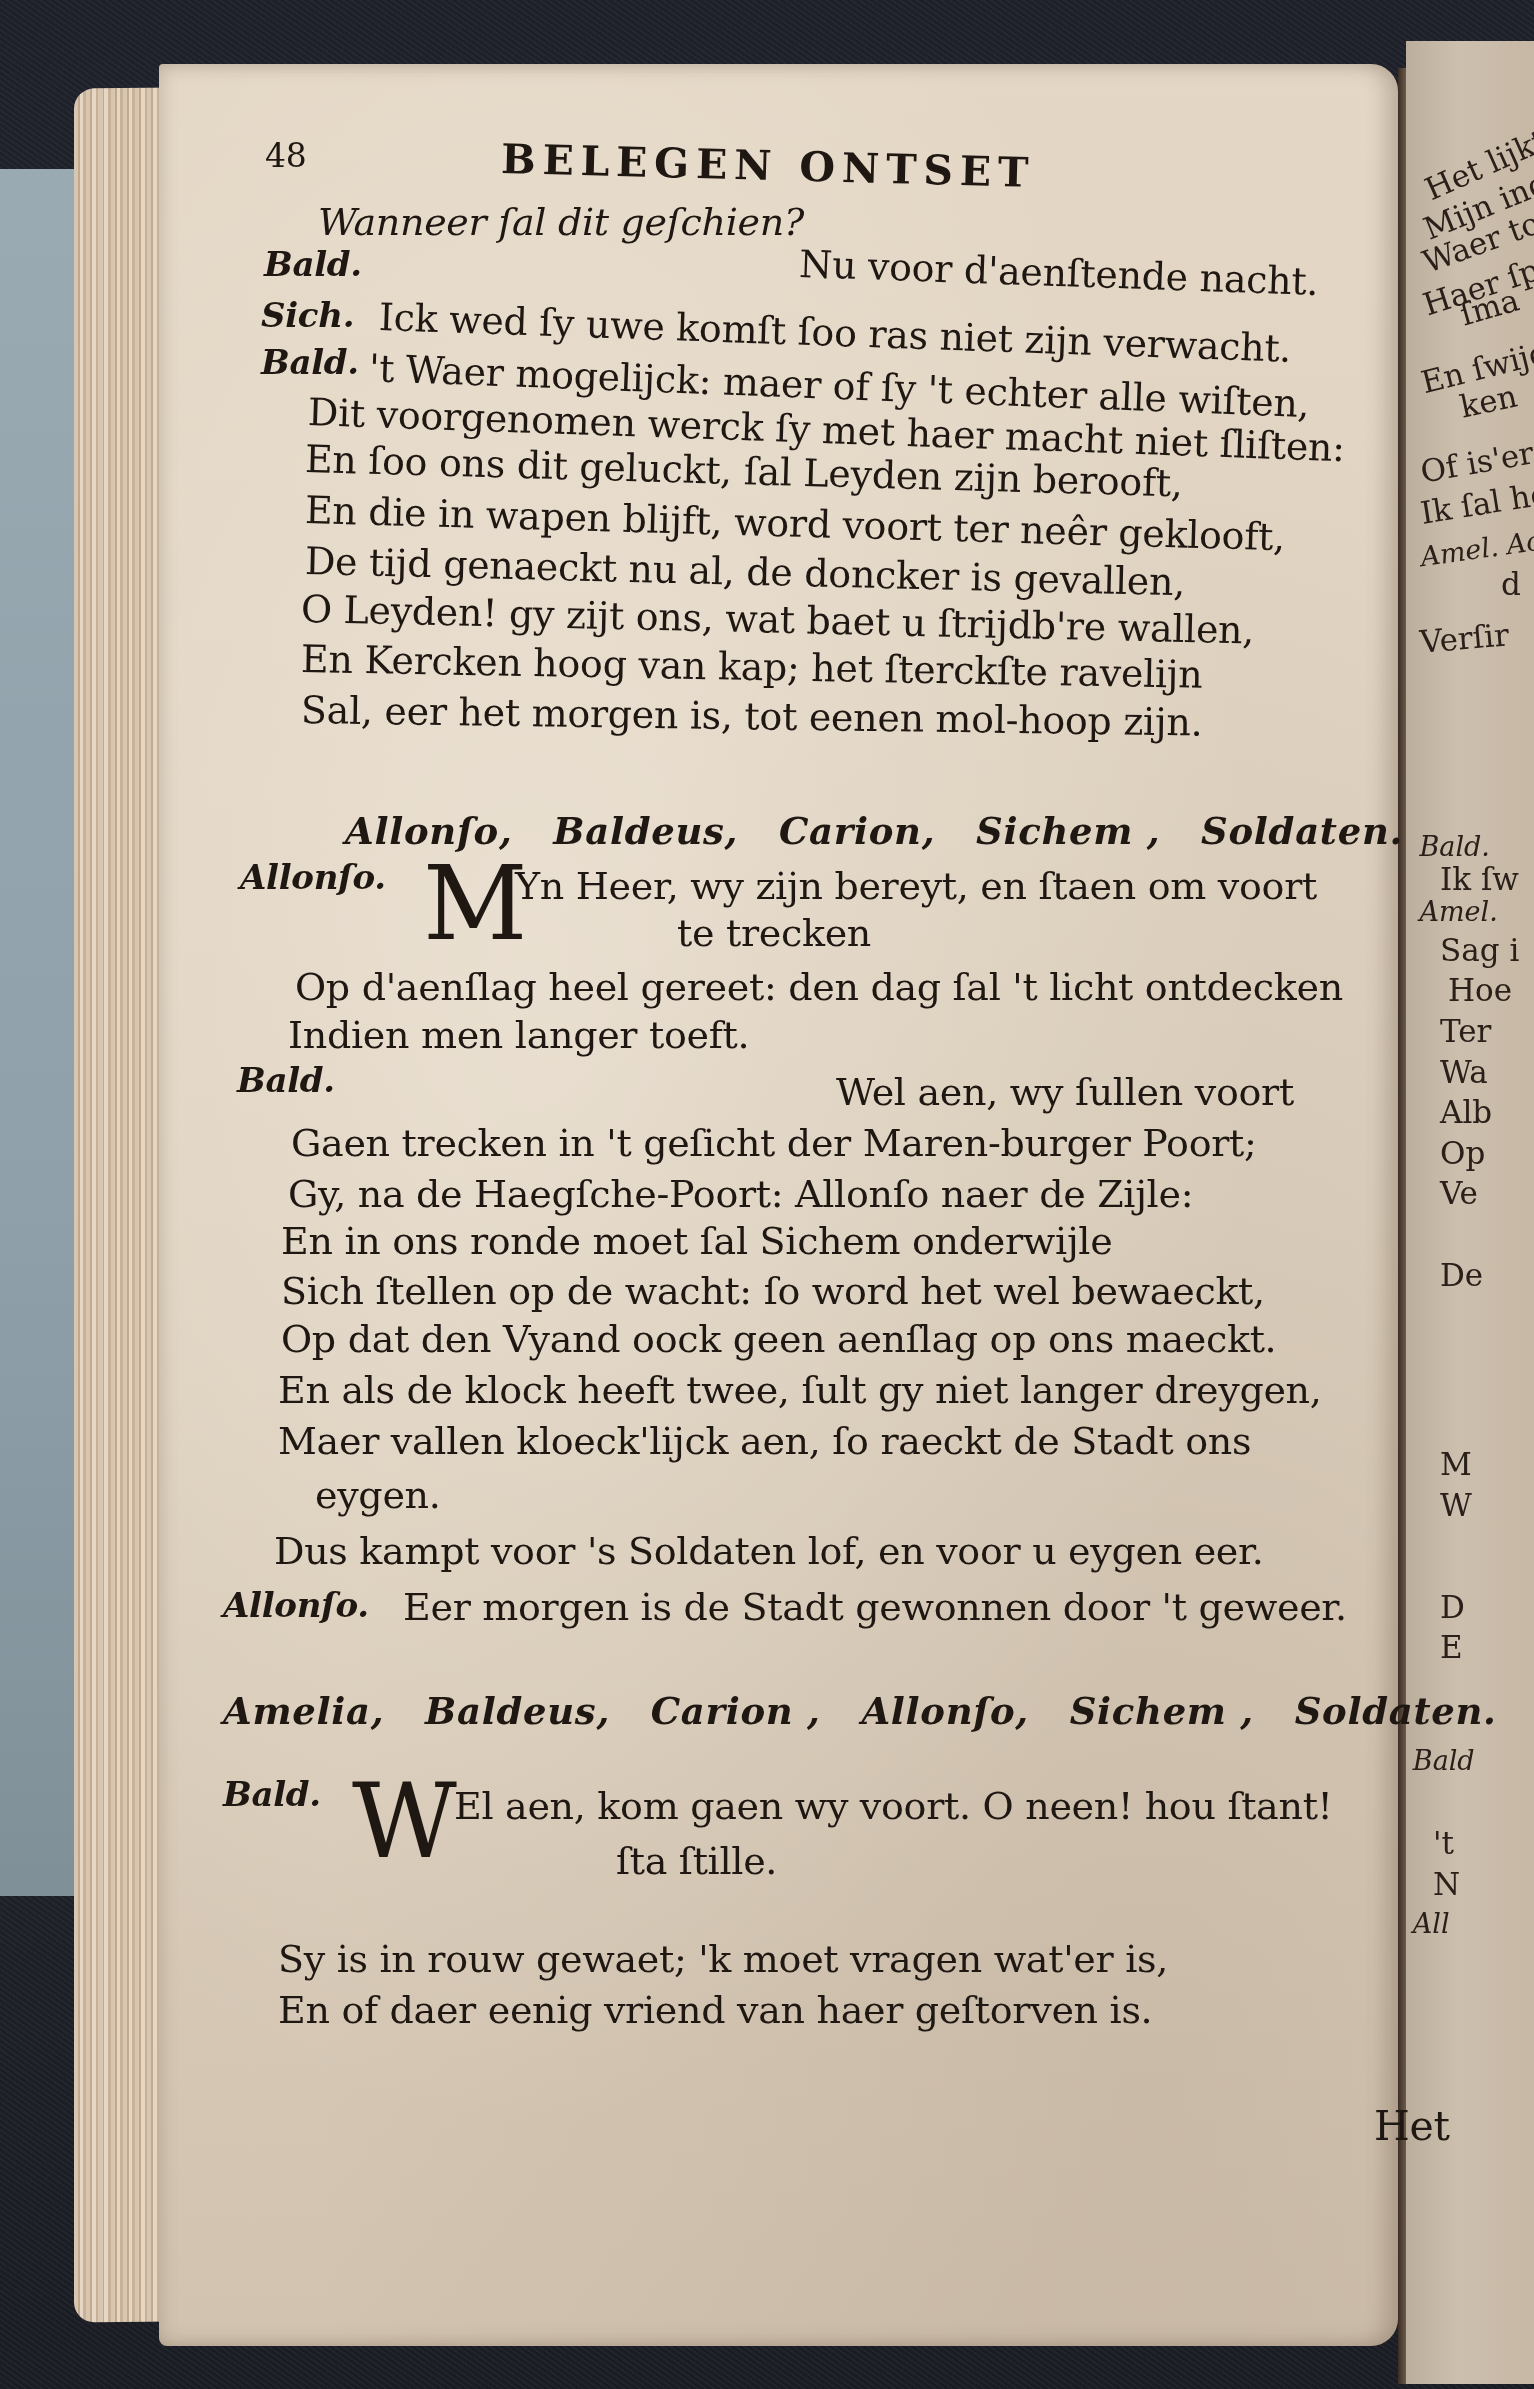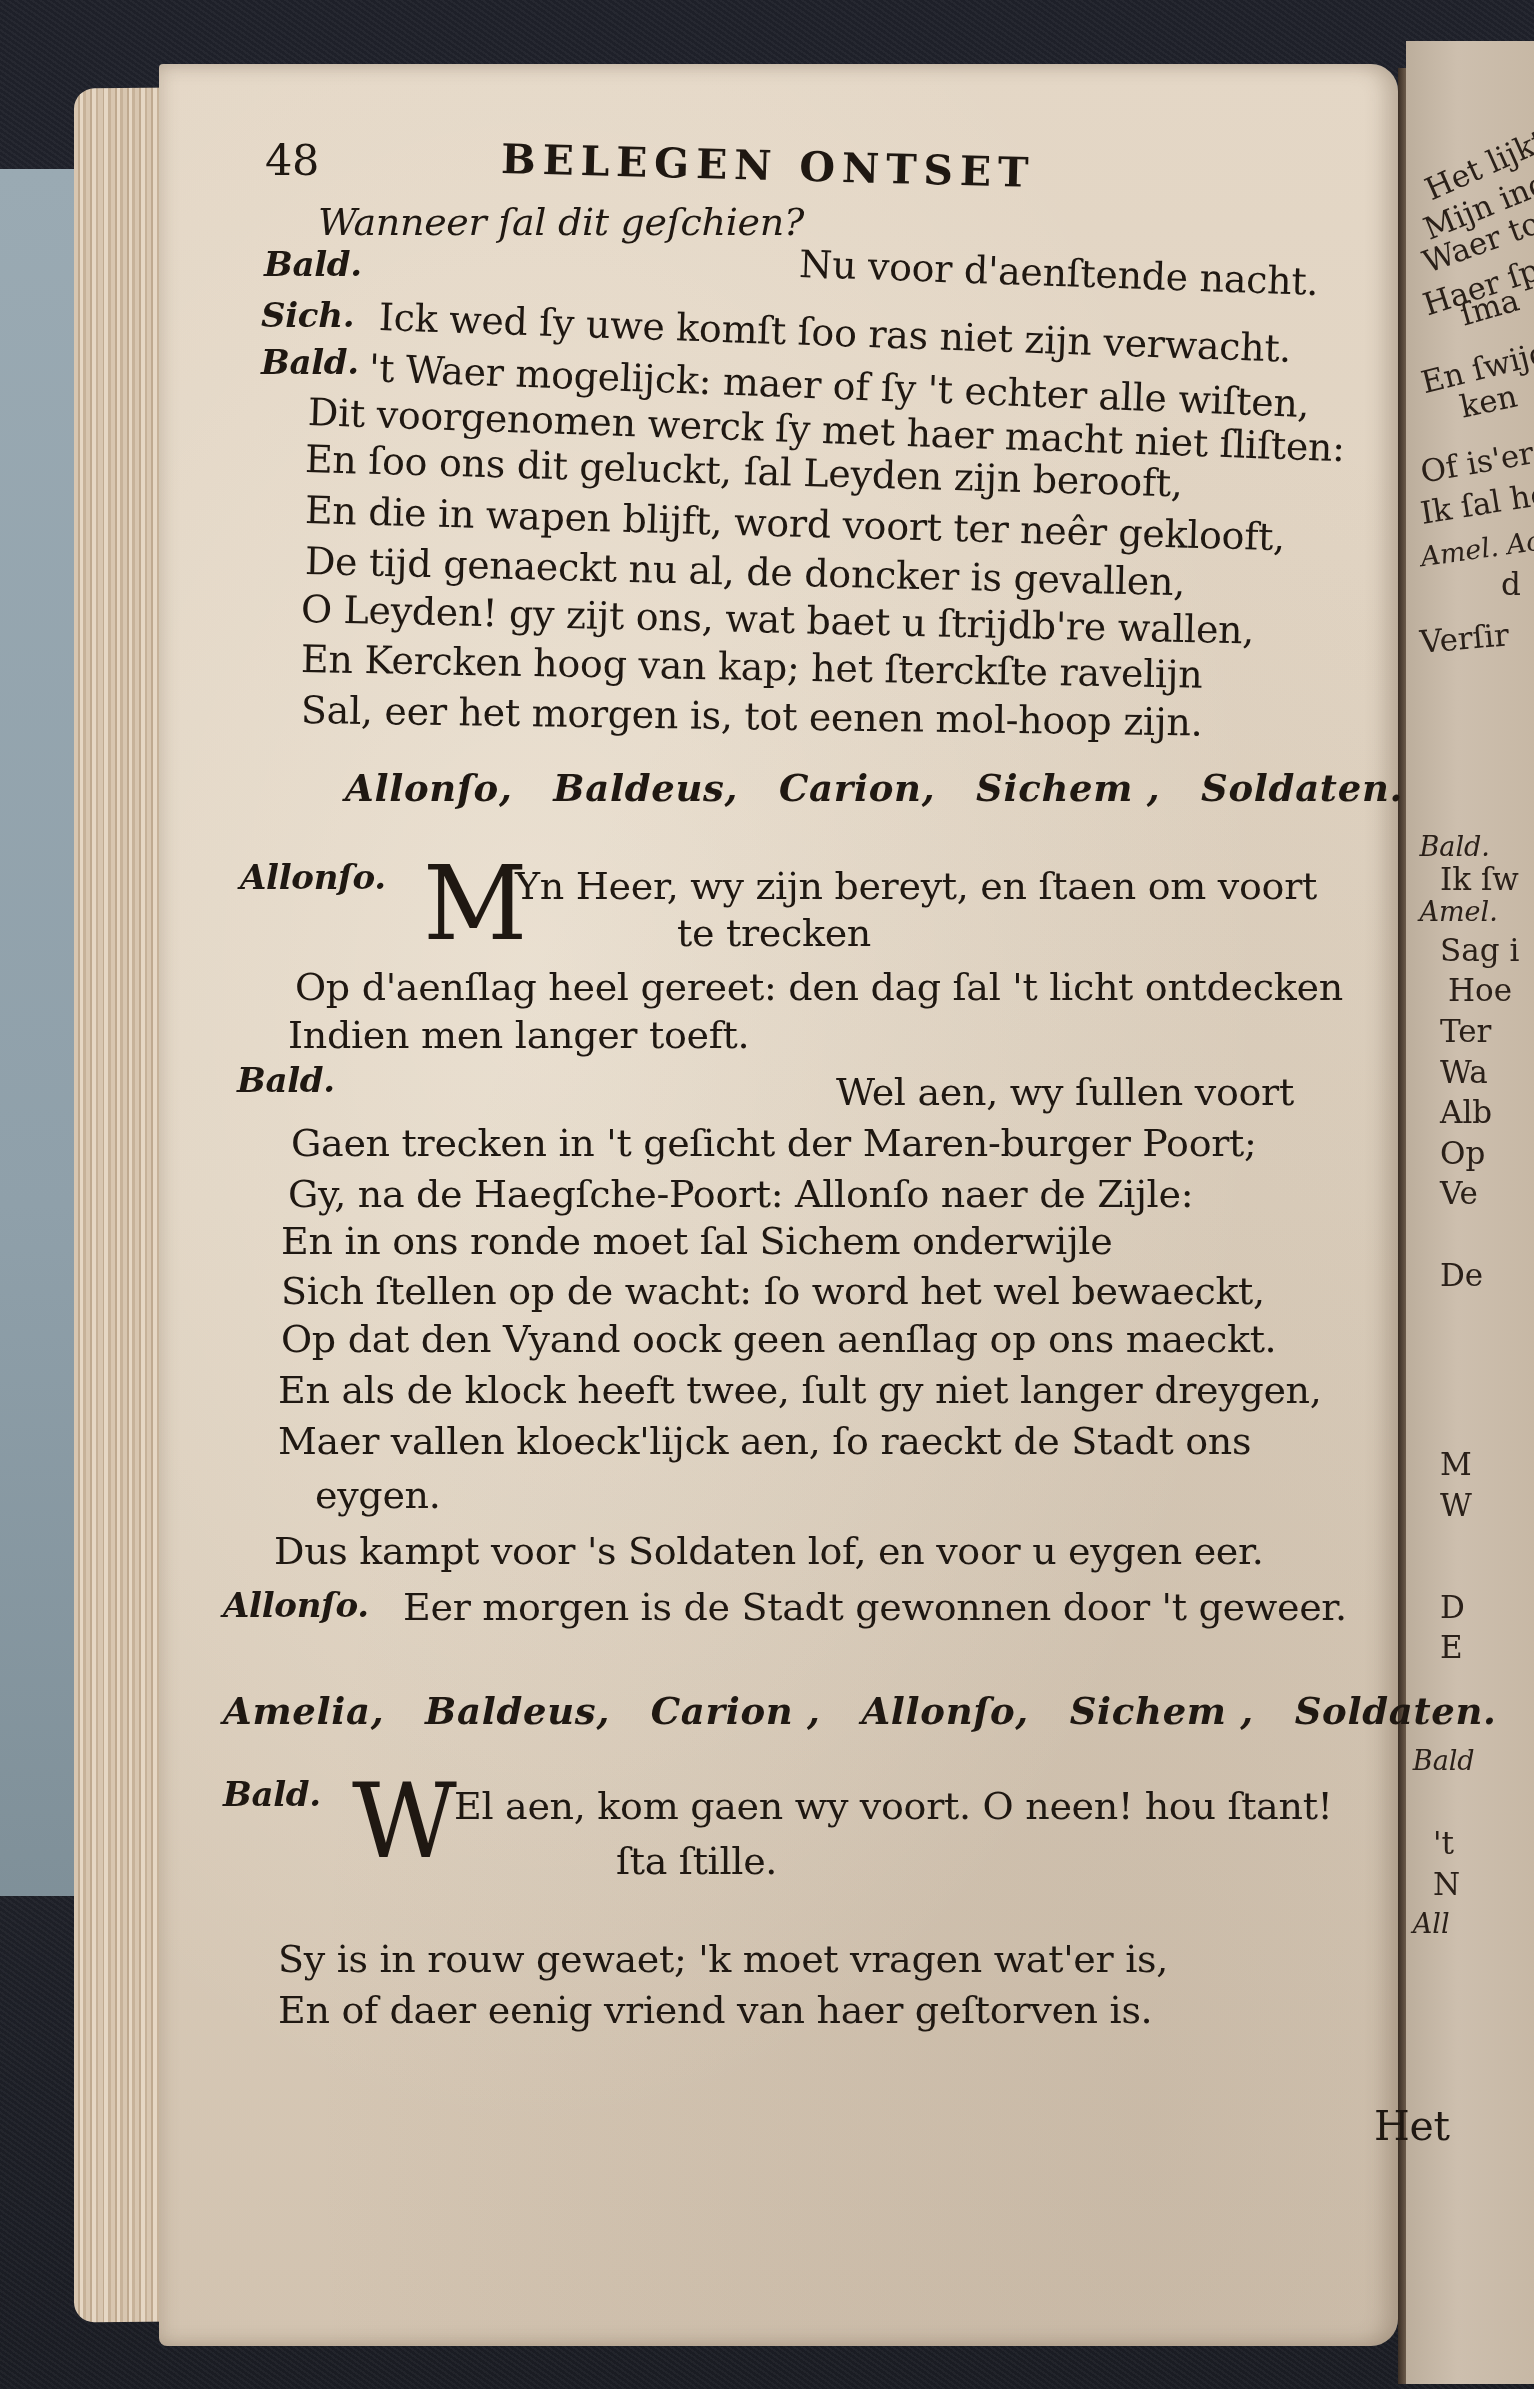--- a/index.html
+++ b/index.html
@@ -54,21 +54,21 @@
       color: #1f1812;
     }
     .line {
       position: absolute; white-space: nowrap; line-height: 1;
       font-size: 38px; letter-spacing: -0.3px;
     }
     .spk {
       font-style: italic; font-weight: bold; font-size: 34px;
     }
     .header-line { font-size: 41px; letter-spacing: 6.8px; font-weight: bold; }
-    .page-num { font-size: 43px; }
+    .page-num { font-size: 33px; }
     .cast { font-style: italic; font-weight: bold; font-size: 37px; letter-spacing: 0.7px; }
     .dropcap { font-size: 102px; line-height: 1; position: absolute; }
     .catchword { font-size: 41px; }
   </style>
 </head>
 <body>
 
 <div class="bg-cloth"></div>
 <div class="bg-blue"></div>
 <div class="page-stack"></div>
@@ -122,21 +122,21 @@
   <div class="line spk" style="left:261px;top:345px;">Bald.</div>
   <div class="line" style="left:369px;top:349px;transform:rotate(2.2deg);transform-origin:left;">'t Waer mogelijck: maer of ſy 't echter alle wiſten,</div>
   <div class="line" style="left:308px;top:393px;transform:rotate(2deg);transform-origin:left;">Dit voorgenomen werck ſy met haer macht niet ſliſten:</div>
   <div class="line" style="left:305px;top:440px;transform:rotate(1.6deg);transform-origin:left;">En ſoo ons dit geluckt, ſal Leyden zijn berooft,</div>
   <div class="line" style="left:305px;top:491px;transform:rotate(1.6deg);transform-origin:left;">En die in wapen blijft, word voort ter neêr geklooft,</div>
   <div class="line" style="left:305px;top:542px;transform:rotate(1.4deg);transform-origin:left;">De tijd genaeckt nu al, de doncker is gevallen,</div>
   <div class="line" style="left:301px;top:590px;transform:rotate(1.3deg);transform-origin:left;">O Leyden! gy zijt ons, wat baet u ſtrijdb're wallen,</div>
   <div class="line" style="left:301px;top:640px;transform:rotate(1deg);transform-origin:left;">En Kercken hoog van kap; het ſterckſte ravelijn</div>
   <div class="line" style="left:301px;top:691px;transform:rotate(0.8deg);transform-origin:left;">Sal, eer het morgen is, tot eenen mol-hoop zijn.</div>
 
-  <div class="line cast" style="left:345px;top:770px;font-style:italic;">
+  <div class="line cast" style="left:345px;top:813px;font-style:italic;">
     <span>Allonſo</span>,&nbsp;&nbsp;
     <span>Baldeus</span>,&nbsp;&nbsp;
     <span>Carion</span>,&nbsp;&nbsp;
     <span>Sichem</span>&nbsp;,&nbsp;&nbsp;
     <span>Soldaten.</span>
   </div>
 
   <div class="line spk" style="left:240px;top:860px;">Allonſo.</div>
   <div class="dropcap" style="left:423px;top:853px;">M</div>
   <div class="line" style="left:515px;top:867px;">Yn Heer, wy zijn bereyt, en ſtaen om voort</div>

